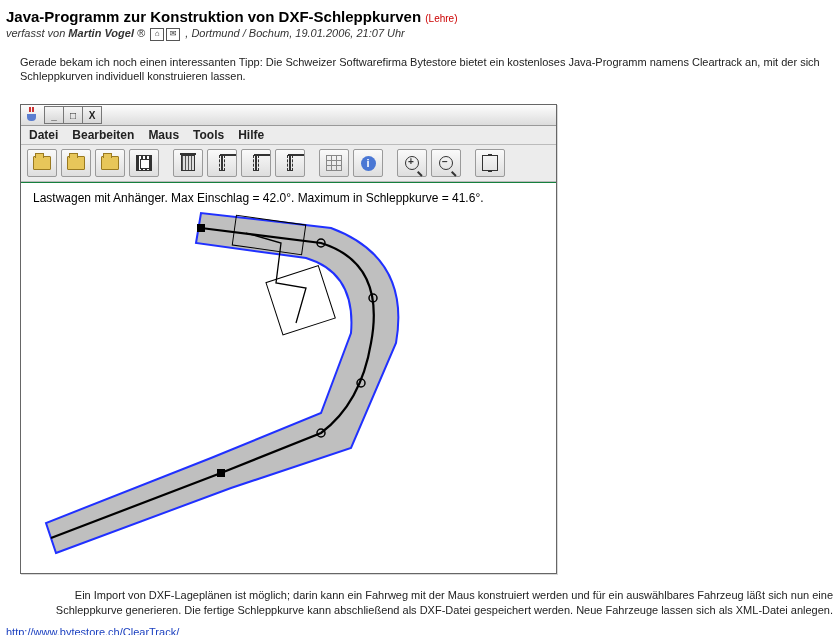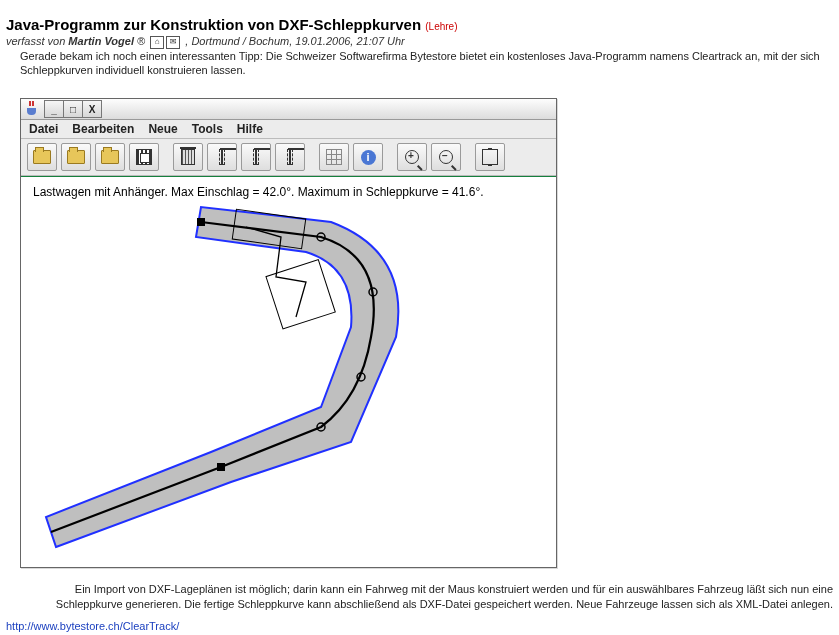--- a/index.html
+++ b/index.html
@@ -8,32 +8,32 @@
     color: #222;
     margin: 0;
     padding: 4px 6px;
     background: #fff;
     width: 839px;
     box-sizing: border-box;
   }
   h1 {
     font-size: 15px;
     font-weight: bold;
-    margin: 12px 0 2px 0;
+    margin: 4px 0 2px 0;
     color: #000;
   }
   .tag {
     color: #c00;
     font-size: 10px;
     font-weight: normal;
   }
   .byline {
     font-style: italic;
     font-size: 11px;
-    margin-bottom: 0;
+    margin-bottom: 14px;
     color: #333;
   }
   .byline .author { font-weight: bold; font-style: italic; }
   .byline .iconset { font-style: normal; display: inline-flex; gap: 2px; vertical-align: middle; margin: 0 2px; }
   .mini-icon {
     width: 12px; height: 11px; display: inline-block;
     border: 1px solid #555; font-size: 8px; line-height: 9px;
     text-align: center; color: #333; background: #fff;
   }
   .para {
@@ -217,21 +217,21 @@
     <div class="win-btns">
       <div class="win-btn">_</div>
       <div class="win-btn">□</div>
       <div class="win-btn">X</div>
     </div>
   </div>
 
   <div class="menubar">
     <span>Datei</span>
     <span>Bearbeiten</span>
-    <span>Neue</span>
+    <span>Maus</span>
     <span>Tools</span>
     <span>Hilfe</span>
   </div>
 
   <div class="toolbar">
     <div class="tbtn">
         <span class="ic-folder"></span>
       </div>
     <div class="tbtn">
         <span class="ic-folder"></span>

